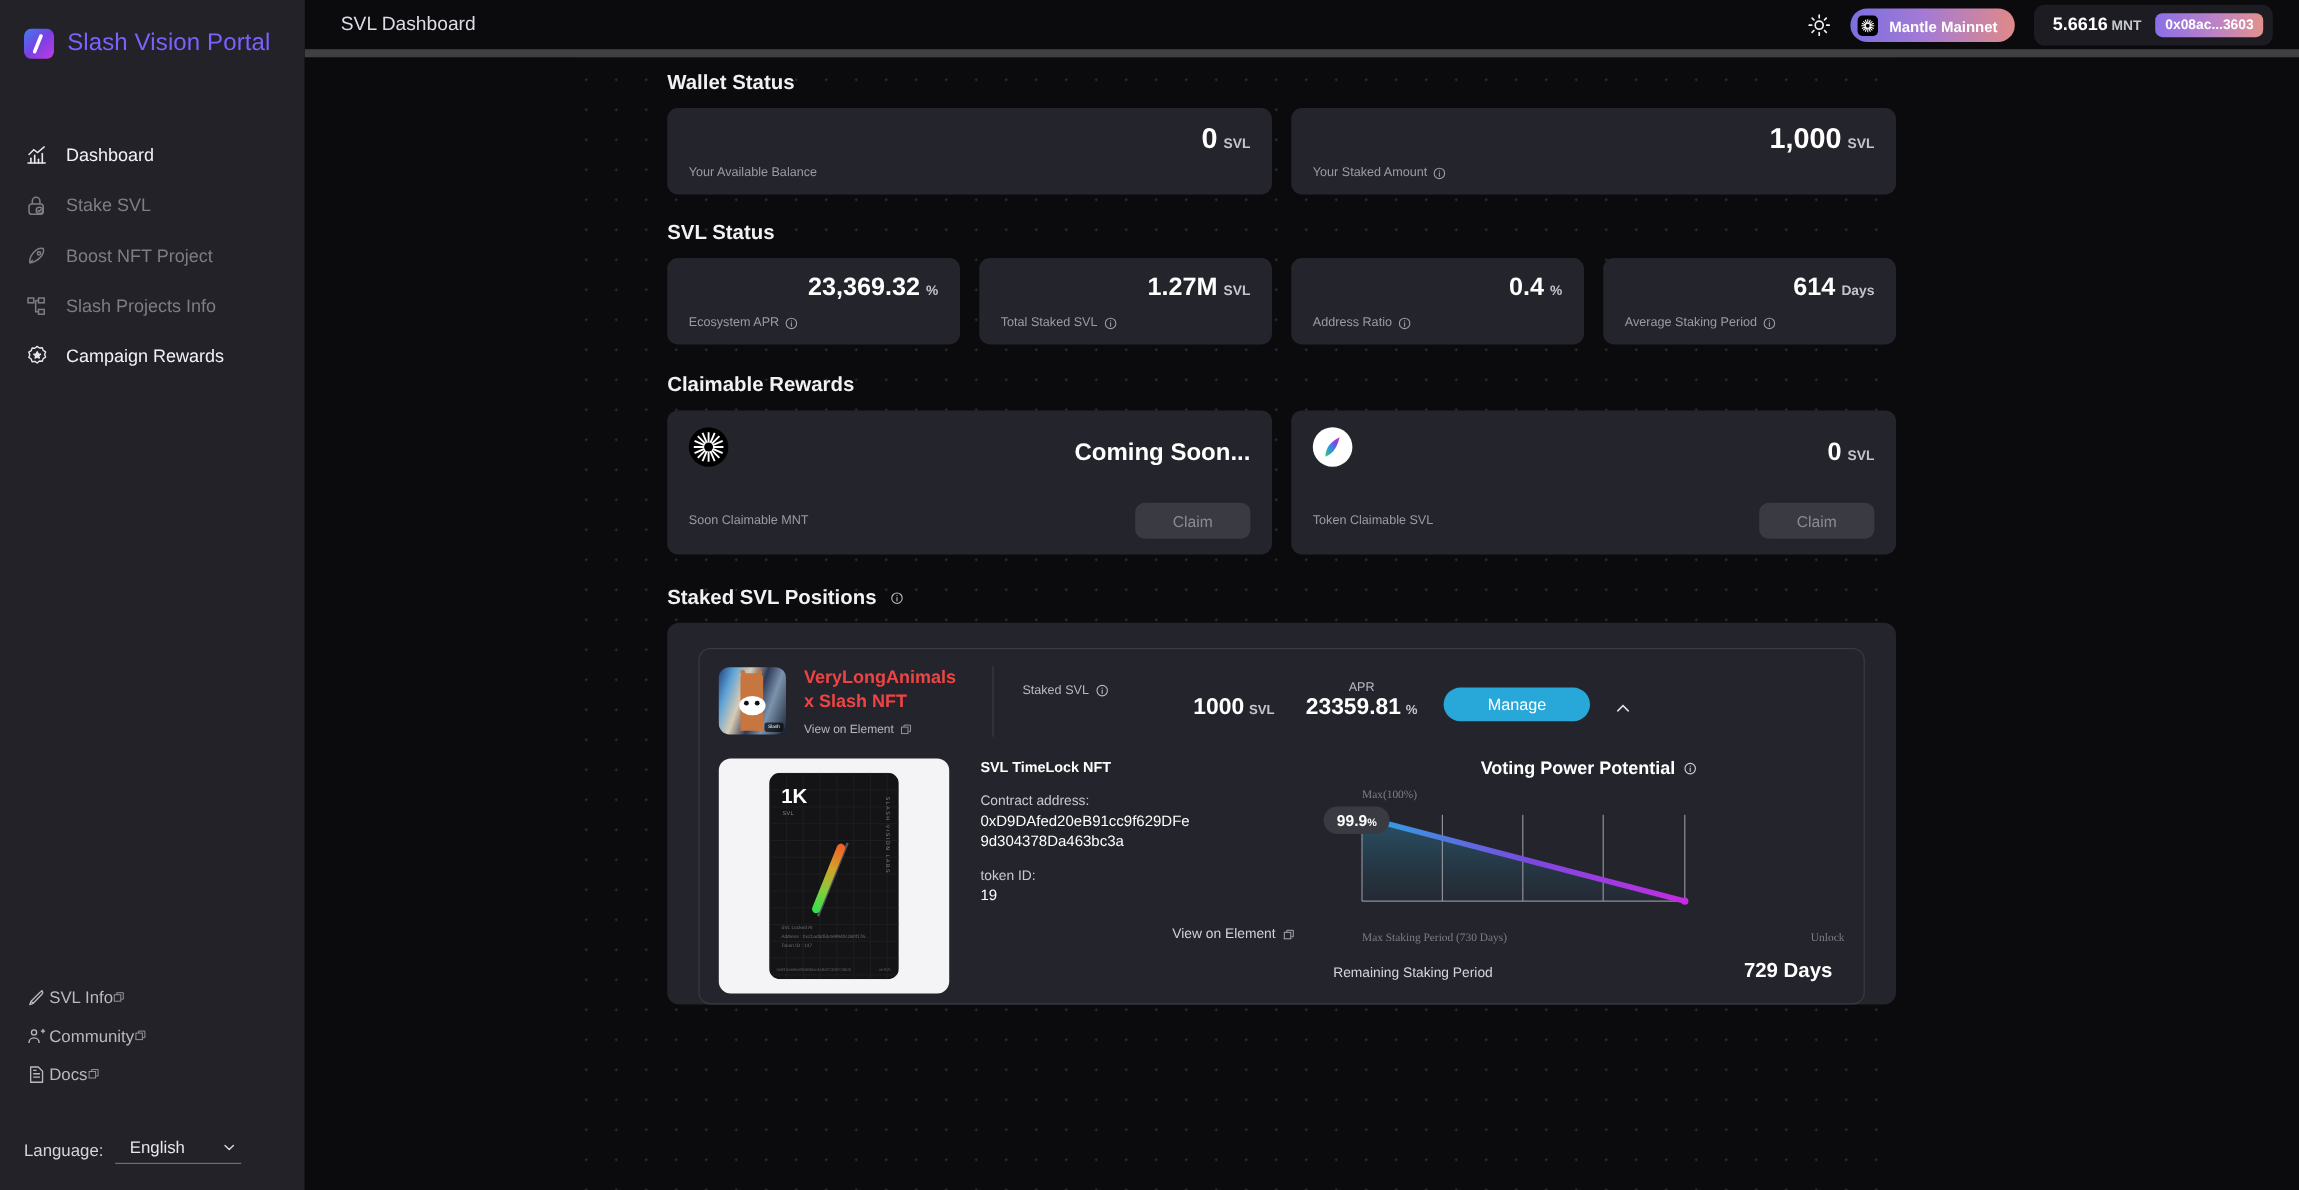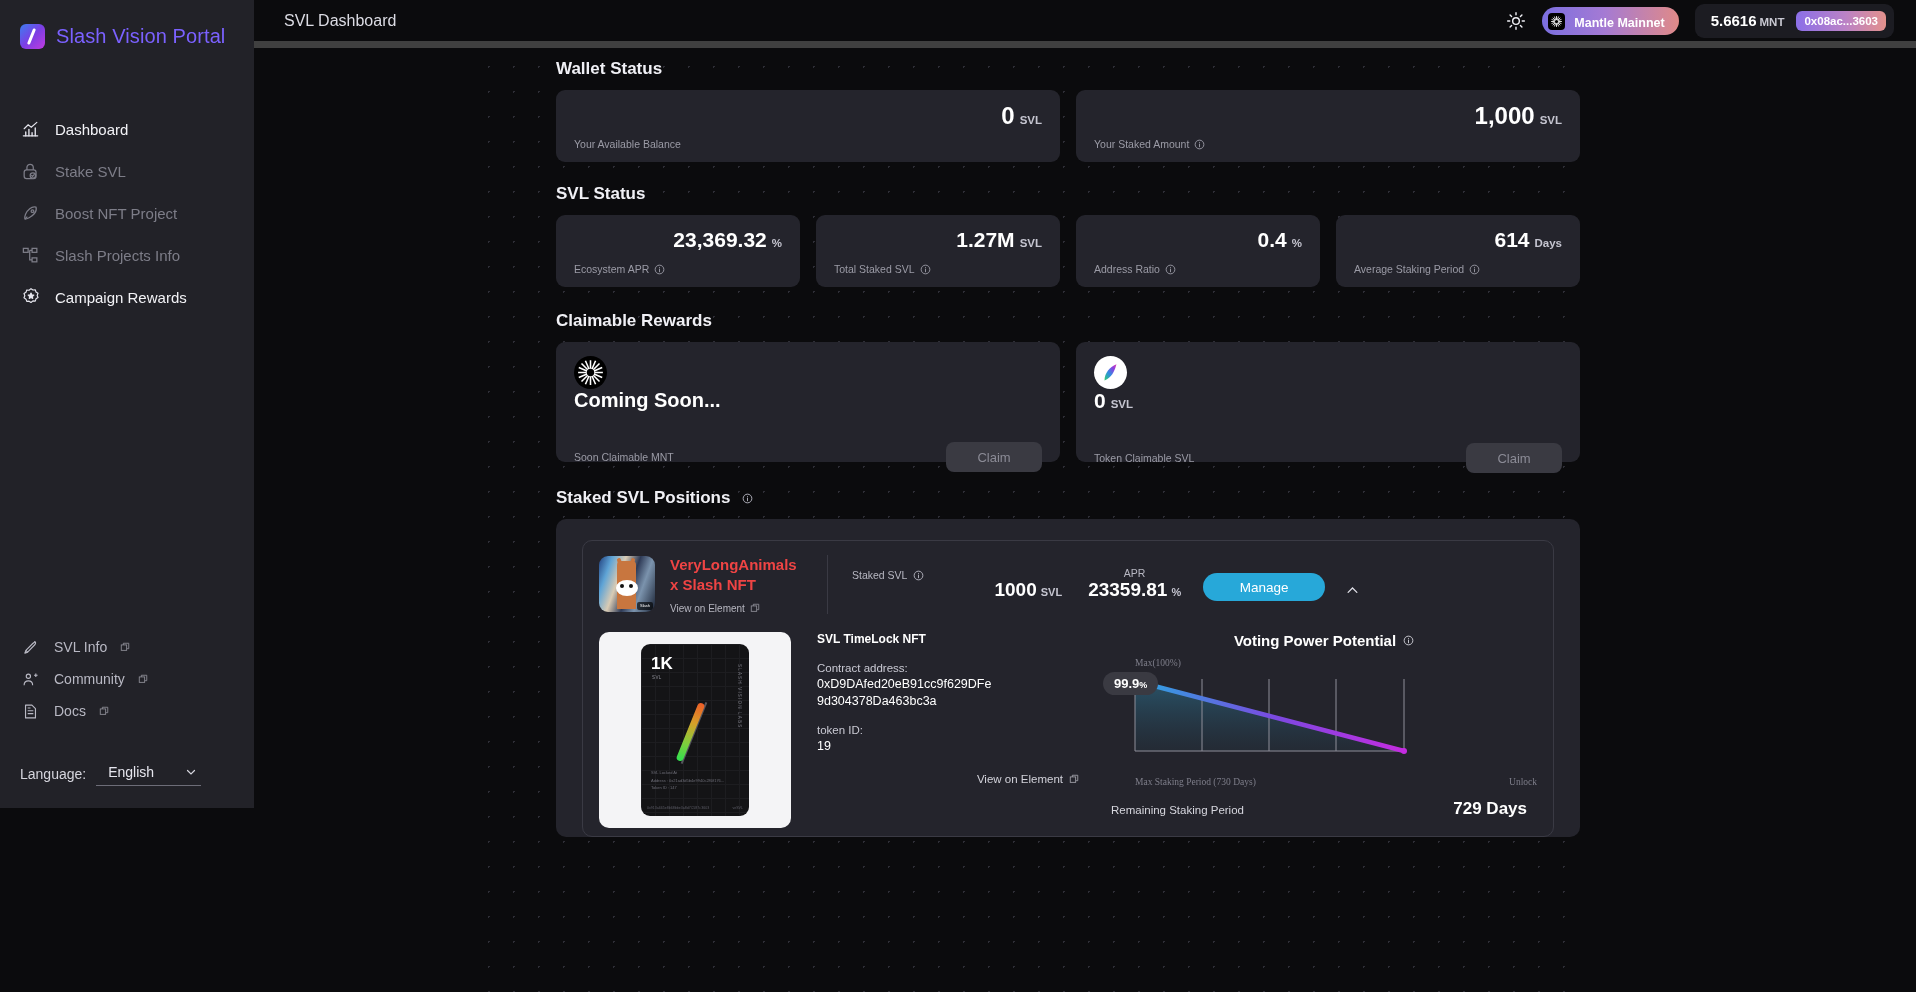--- a/index.html
+++ b/index.html
@@ -7,21 +7,21 @@
     width:1916px; height:992px;
     background:#0b0b0d;
     font-family:"Liberation Sans", sans-serif;
     color:#e8e8ee;
     overflow:hidden;
   }
   .app { display:flex; width:1916px; height:992px; }
 
   
   .sidebar {
-    width:254px; height:808px; flex:0 0 254px;
+    width:254px; height:992px; flex:0 0 254px;
     background:#222228;
     display:flex; flex-direction:column;
     position:relative;
   }
   .brand { display:flex; align-items:center; gap:11px; padding:16px 0 0 20px; height:56px; }
   .brand-logo {
     width:25px; height:25px; border-radius:6px;
     background:linear-gradient(135deg,#3c7ef0 0%,#7b3fe4 50%,#c13be0 100%);
     position:relative; flex:0 0 25px;
   }
@@ -37,21 +37,21 @@
     display:flex; align-items:center; gap:14px;
     padding:0 0 0 20px; height:42px; cursor:pointer;
     color:#7d7d88; font-size:15px;
   }
   .nav-item.active { color:#f2f2f6; }
   .nav-ico { width:21px; height:21px; flex:0 0 21px; display:flex; align-items:center; justify-content:center;}
   .nav-ico svg{ display:block; }
 
   .footer-links { margin-top:auto; padding-bottom:22px; }
   .flink {
-    display:flex; align-items:center; gap:13px; padding-left:20px;
+    display:flex; align-items:center; padding-left:20px;
     height:32px; color:#b9b9c4; font-size:14px; cursor:pointer;
   }
   .ext { width:10px; height:10px; flex:0 0 10px; opacity:.75; }
   .lang-row { display:flex; align-items:center; gap:10px; padding-left:20px; margin-top:34px; }
   .lang-label { font-size:14px; color:#d5d5dd; }
   .lang-select {
     position:relative; width:105px; border-bottom:1px solid #6d6d78;
     display:flex; align-items:center; justify-content:space-between;
     padding:3px 4px 5px 12px; cursor:pointer;
   }
@@ -123,21 +123,21 @@
   .card .lbl { font-size:10.5px; color:#9b9ba6; display:flex; align-items:center; gap:5px; }
 
   .wallet-card { flex:1; height:72px; }
   .stat-card { flex:1; height:72px; }
   .stat-card .val{ font-size:21px; }
 
   .claim-card {
     flex:1; height:120px; background:#24242c; border-radius:9px;
     padding:14px 18px 14px 18px; position:relative;
   }
-  .claim-top { display:flex; align-items:flex-start; justify-content:space-between;flex-direction:column; }
+  .claim-top { display:flex; align-items:flex-end; justify-content:space-between; }
   .coin { width:33px; height:33px; border-radius:50%; overflow:hidden; flex:0 0 33px;}
   .coin.mnt { background:#000; display:flex; align-items:center; justify-content:center;}
   .coin.svl { background:#fff; display:flex; align-items:center; justify-content:center;}
   .claim-val { font-size:21px; font-weight:700; color:#fff;}
   .claim-val em{font-style:normal;font-size:11.5px;font-weight:700;color:#c5c5d0;margin-left:5px;}
   .claim-val.soon { font-size:20px; }
   .claim-bot { display:flex; align-items:center; justify-content:space-between; margin-top:30px; }
   .claim-lbl { font-size:10.5px; color:#9b9ba6; }
   .claim-btn {
     background:#3a3a42; color:#8b8b96; border:none; border-radius:8px;

